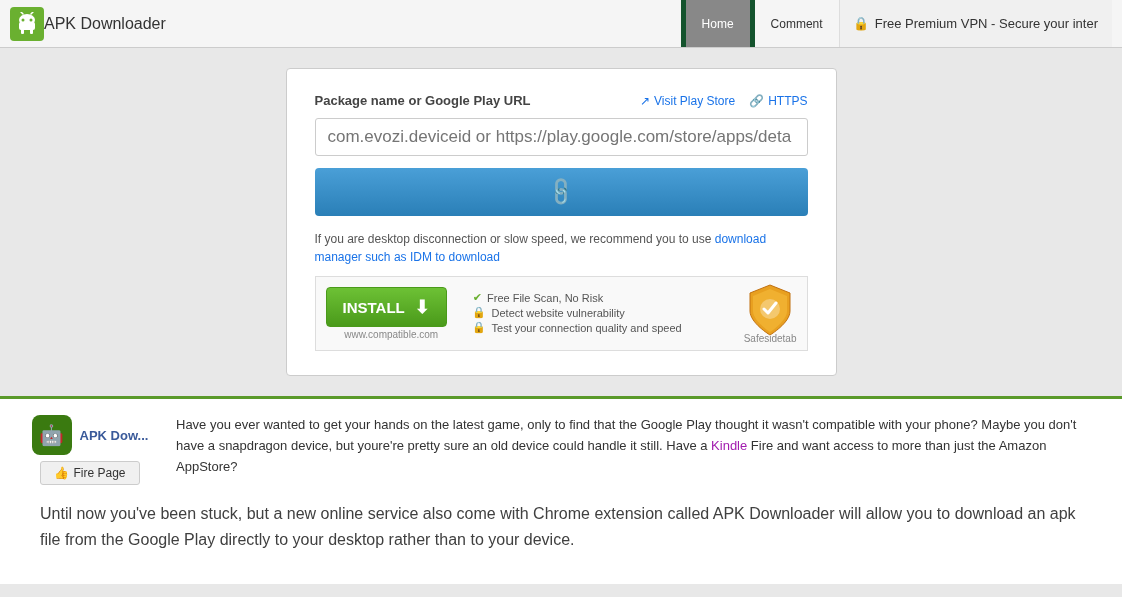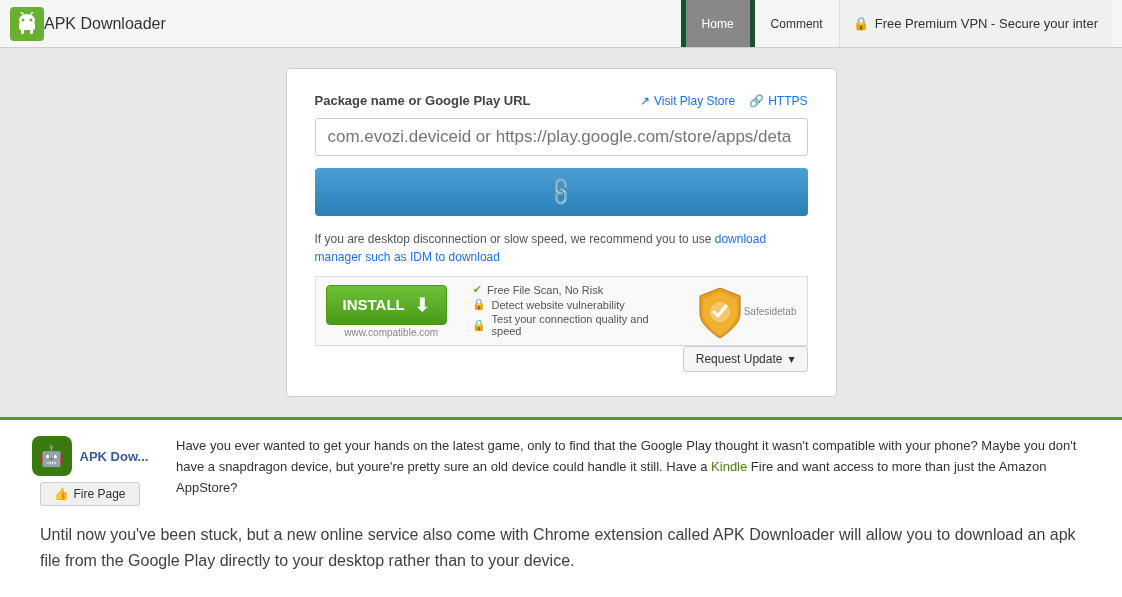--- a/index.html
+++ b/index.html
@@ -276,21 +276,21 @@
       align-items: center;
       gap: 4px;
     }
     .bottom-text {
       font-size: 13px;
       color: #333;
       line-height: 1.6;
       flex: 1;
     }
     .kindle-link {
-      color: #4d7c0f;
+      color: #a21caf;
       text-decoration: none;
     }
     .description-text {
       font-size: 16px;
       color: #404040;
       line-height: 1.6;
       padding: 0 20px 16px 20px;
       max-width: 1122px;
     }
   </style>
@@ -372,40 +372,34 @@
             <span style="color:#888;">🔒</span>
             <span>Detect website vulnerability</span>
           </li>
           <li>
             <span style="color:#888;">🔒</span>
             <span>Test your connection quality and speed</span>
           </li>
         </ul>
       </div>
 
-      <div style="display:flex;flex-direction:row;align-items:center;margin-left:10px;">
+      <div style="display:flex;flex-direction:column;align-items:center;margin-left:10px;">
         <div style="position:relative;width:48px;height:50px;">
           <svg viewBox="0 0 48 54" width="48" height="54">
             <path d="M24 2 L44 10 L44 28 C44 40 24 52 24 52 C24 52 4 40 4 28 L4 10 Z" fill="#e8a020" stroke="#c07010" stroke-width="1"></path>
             <path d="M24 6 L41 13 L41 28 C41 38 24 49 24 49 C24 49 7 38 7 28 L7 13 Z" fill="#f0b030"></path>
             <circle cx="24" cy="26" r="10" fill="#fff" opacity="0.3"></circle>
             <path d="M18 26 L22 30 L30 20" stroke="white" stroke-width="3" fill="none" stroke-linecap="round" stroke-linejoin="round"></path>
           </svg>
         </div>
         <span style="font-size:10px;color:#888;">Safesidetab</span>
       </div>
     </div>
 
     
-    <div class="request-update-row">
-      <button class="request-update-btn">
-        <span>Request Update</span>
-        <span>▾</span>
-      </button>
-    </div>
   </div>
 
   <div class="bottom-section">
     <div class="bottom-inner">
 
       <div class="fb-widget">
         <div class="fb-app-row">
           <div class="fb-app-icon">
             <span>🤖</span>
           </div>

